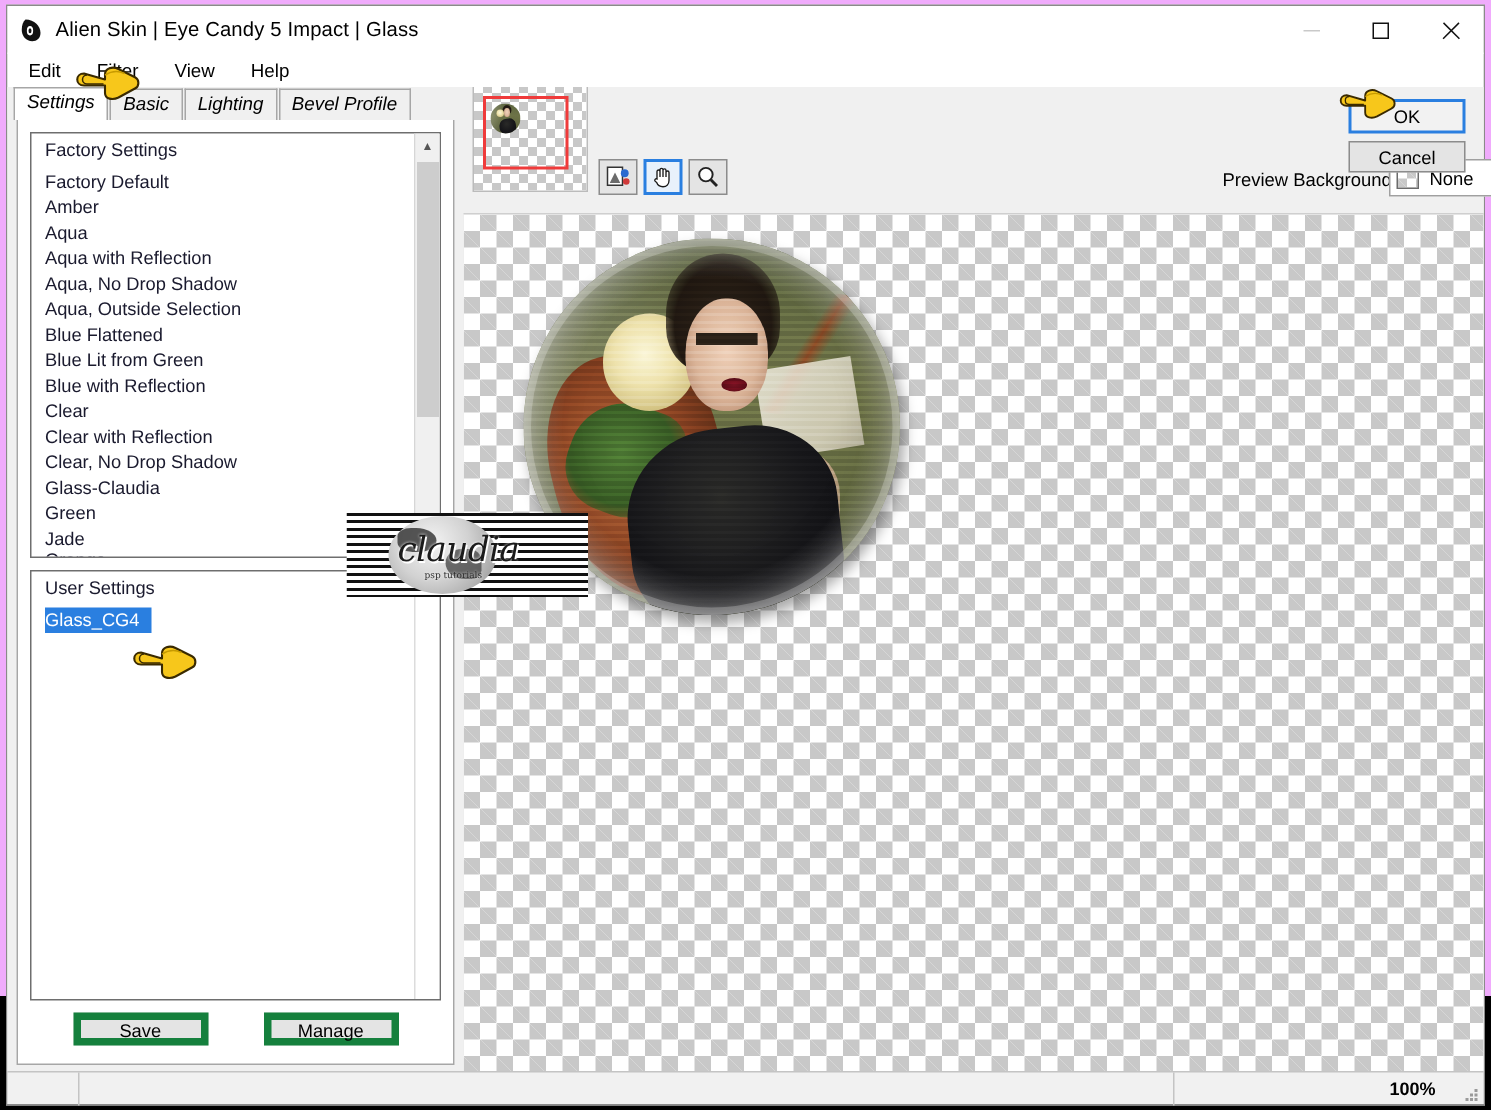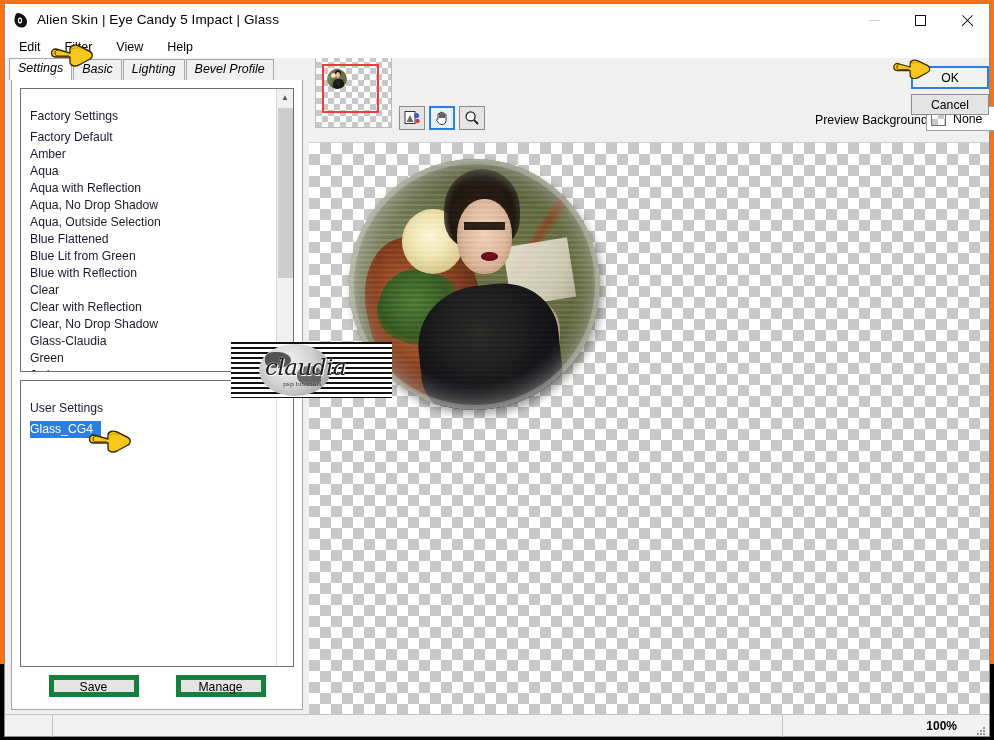--- a/index.html
+++ b/index.html
@@ -7,21 +7,21 @@
     margin: 0; padding: 0;
     width: 994px; height: 740px;
     overflow: hidden;
     font-family: "Liberation Sans", sans-serif;
     background: #000;
   }
   #app {
     position: absolute;
     left: 0; top: 0;
     width: 994px; height: 664px;
-    background: #f97316;
+    background: #f0abfc;
   }
   .window {
     position: absolute;
     left: 4px; top: 3px;
     width: 986px; height: 734px;
     background: #f0f0f0;
     border: 1px solid #8a8a8a;
     display: flex;
     flex-direction: column;
   }
@@ -168,21 +168,21 @@
   .list-row {
     font-size: 12.2px;
     color: #1a1a2e;
     line-height: 17px;
     height: 17px;
     padding: 0 6px 0 9px;
     white-space: nowrap;
     overflow: hidden;
     cursor: default;
   }
-  .list-row.header { margin-bottom: 4px; margin-top: 16px; }
+  .list-row.header { margin-bottom: 4px; }
   .list-row.selected {
     background: #2a7fe0;
     color: #ffffff;
     display: inline-block;
     padding-right: 8px;
     margin-left: 9px;
     padding-left: 0;
   }
   .list-row.clipped { height: 8px; line-height: 11px; overflow: hidden; color:#1a1a2e; }
 
@@ -323,21 +323,21 @@
       linear-gradient(45deg, #c8c8c8 25%, transparent 25%, transparent 75%, #c8c8c8 75%),
       linear-gradient(45deg, #c8c8c8 25%, transparent 25%, transparent 75%, #c8c8c8 75%);
     background-size: 12px 12px;
     background-position: 0 0, 6px 6px;
     background-color: #fff;
   }
   .pbg-value { font-size: 12.3px; color: #000; flex: 1 1 auto; }
 
   .okcancel {
     position: absolute;
-    right: 0; top: 8px;
+    right: 12px; top: 8px;
     width: 78px;
   }
   .dlg-btn {
     display: block;
     width: 78px; height: 21px;
     background: #e4e4e4;
     border: 1px solid #8c8c8c;
     font-size: 12.2px;
     color: #000;
     font-family: "Liberation Sans", sans-serif;

